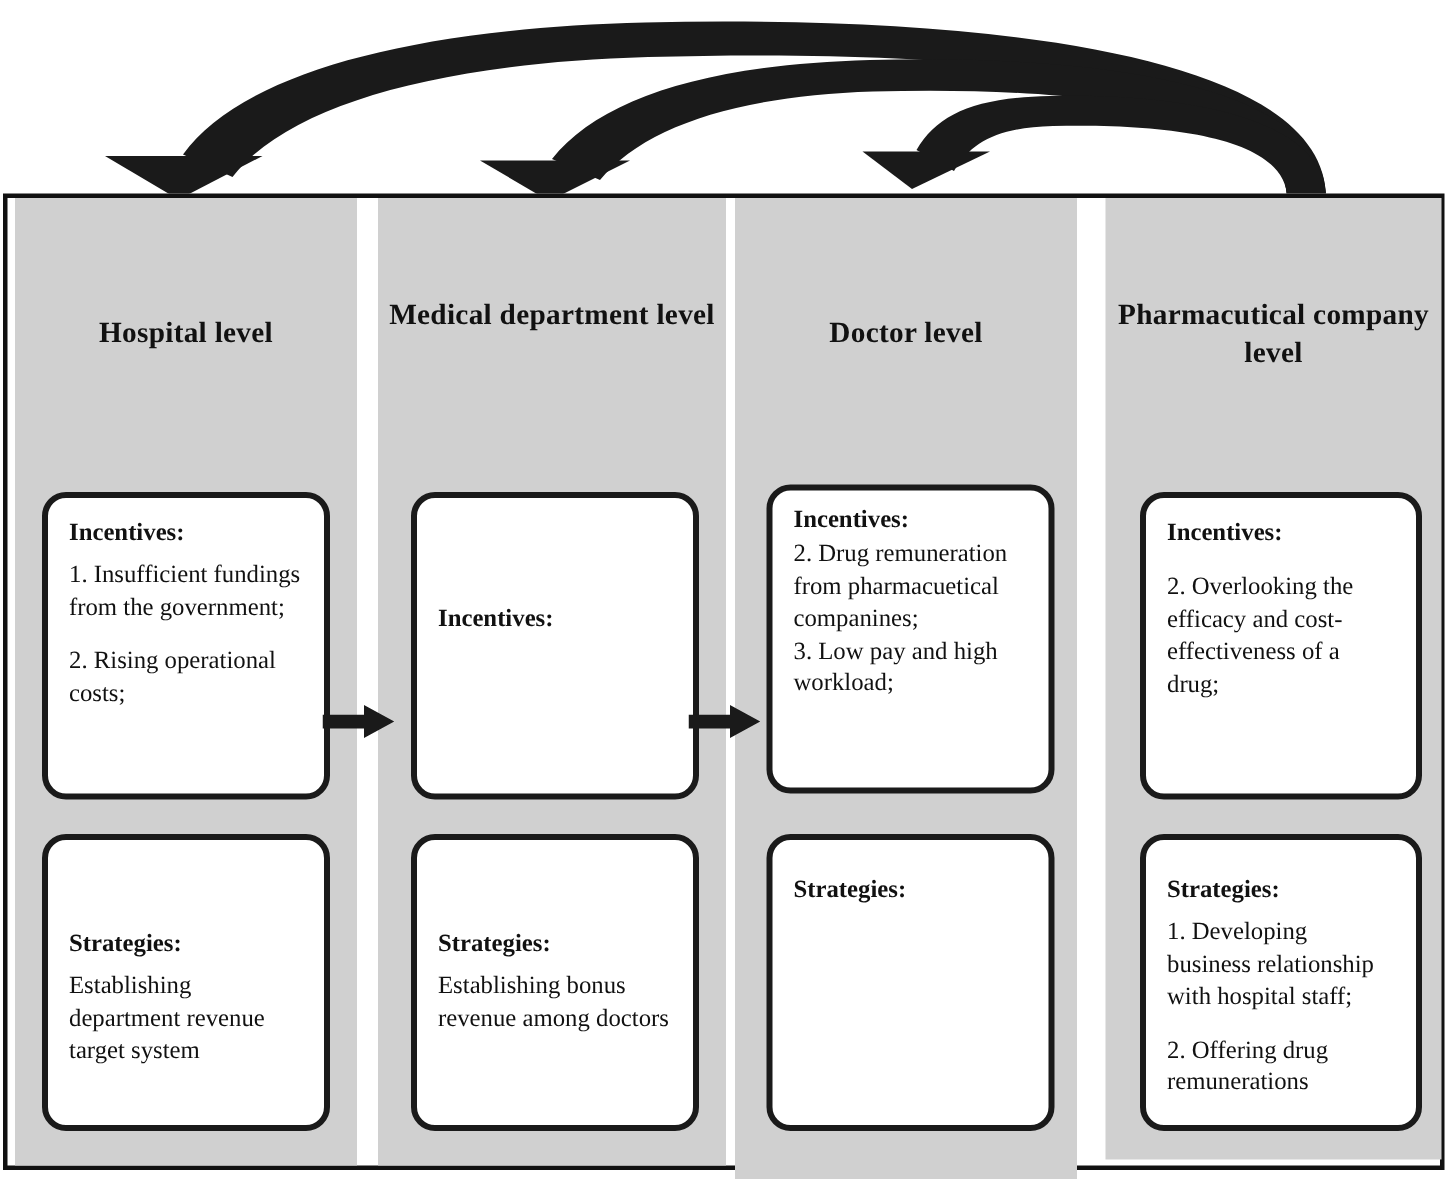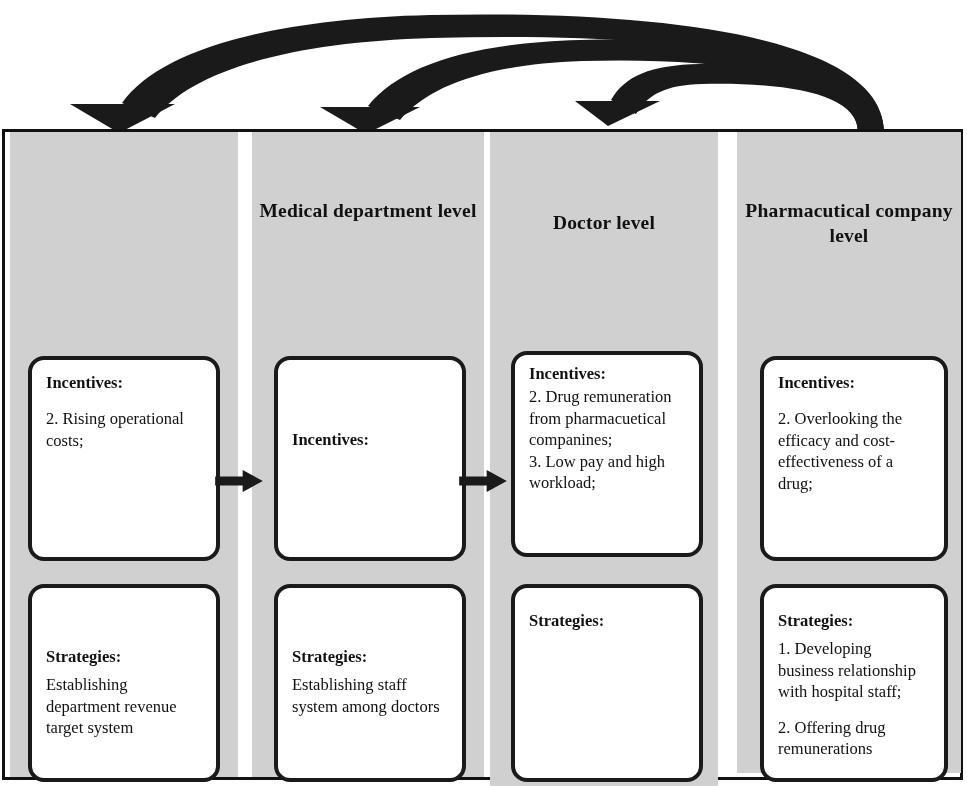--- a/index.html
+++ b/index.html
@@ -50,21 +50,20 @@
   
   .card {
     position: absolute;
     background: #ffffff;
     border: 4px solid #1a1a1a;
     border-radius: 16px;
     box-sizing: border-box;
     padding: 12px 14px 24px 14px;
     color: #111111;
     overflow: hidden;
-    margin-top: 28px;
   }
   .card-title {
     font-weight: bold;
     font-size: 16.5px;
     line-height: 22px;
     margin: 0 0 6px 0;
   }
   .card-line {
     font-size: 16.5px;
     line-height: 21.5px;
@@ -126,42 +125,44 @@
                L 636,114
                C 648,94 666,85 702,84
                C 788,82 858,94 858,132 Z" fill="#1a1a1a"></path>
       <path d="M 575,101 L 660,101 L 608,126 Z" fill="#1a1a1a"></path>
     </g>
   </svg>
 
   <div id="frame">
 
     <div class="column" style="left:5px; width:228px; height:645px;">
+      <div class="col-title" style="top:78px;">Hospital level</div>
 
       <div class="card" style="left:18px; top:196px; width:192px; height:205px;">
         <div class="card-title">Incentives:</div>
+        <div class="card-line">1. Insufficient fundings from the government;</div>
         <div class="card-line gap">2. Rising operational costs;</div>
       </div>
 
       <div class="card" style="left:18px; top:424px; width:192px; height:198px; padding-top:58px;">
         <div class="card-title">Strategies:</div>
         <div class="card-line">Establishing department revenue target system</div>
       </div>
     </div>
 
     <div class="column" style="left:247px; width:232px; height:645px;text-decoration:underline;">
       <div class="col-title" style="top:66px;">Medical department level</div>
 
       <div class="card" style="left:22px; top:196px; width:192px; height:205px; padding-top:69px;">
         <div class="card-title">Incentives:</div>
       </div>
 
       <div class="card" style="left:22px; top:424px; width:192px; height:198px; padding-top:58px;">
         <div class="card-title">Strategies:</div>
-        <div class="card-line">Establishing staff system among doctors</div>
+        <div class="card-line">Establishing bonus revenue among doctors</div>
       </div>
     </div>
 
     <div class="column" style="left:485px; width:228px; height:767px;">
       <div class="col-title" style="top:78px;">Doctor level</div>
 
       <div class="card tight" style="left:21px; top:191px; width:192px; height:206px; padding-top:8px;">
         <div class="card-title">Incentives:</div>
         <div class="card-line gap">2. Drug remuneration from pharmacuetical companines;</div>
         <div class="card-line gap">3. Low pay and high workload;</div>

